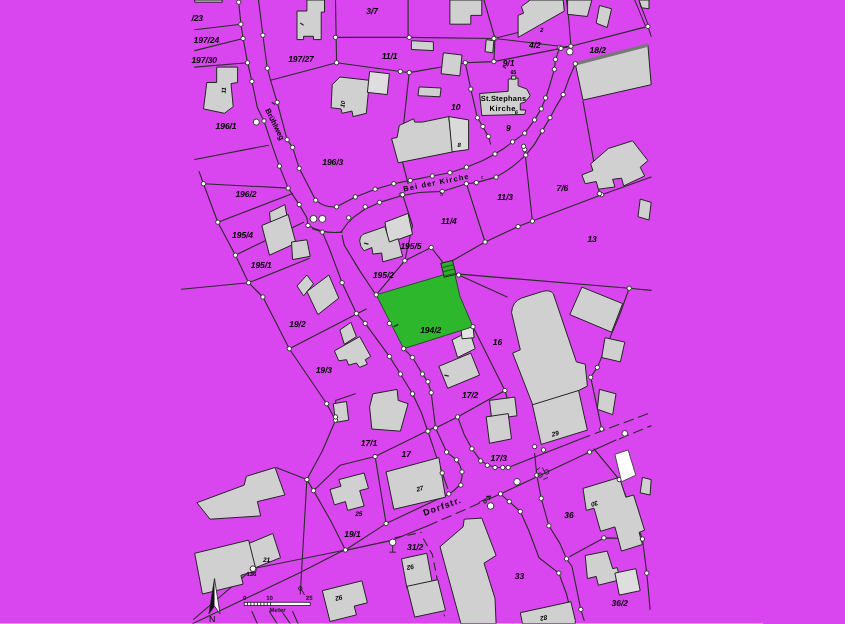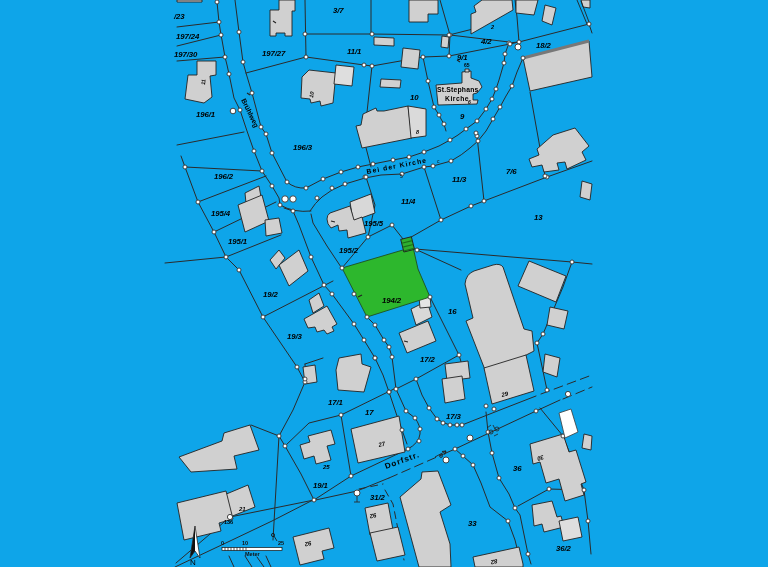--- a/index.html
+++ b/index.html
@@ -1,16 +1,16 @@
 <!DOCTYPE html>
 <html><head>
 <meta charset="utf-8">
 <style>
   html,body{margin:0;padding:0;background:#ffffff;}
-  #map{width:768px;height:567px;position:relative;background:#0ea5e9;overflow:hidden;text-align:center;}
+  #map{width:768px;height:567px;position:relative;background:#d946ef;overflow:hidden;text-align:center;}
   svg{position:absolute;top:0;left:0;}
   text{font-family:"Liberation Sans",sans-serif;}
 </style>
 </head>
 <body>
 
 <div id="map">
 <svg width="768" height="567" viewBox="0 0 768 567">
 <g fill="none" stroke="#2b2b2b" stroke-width="1" stroke-linejoin="round" stroke-linecap="round">
 

